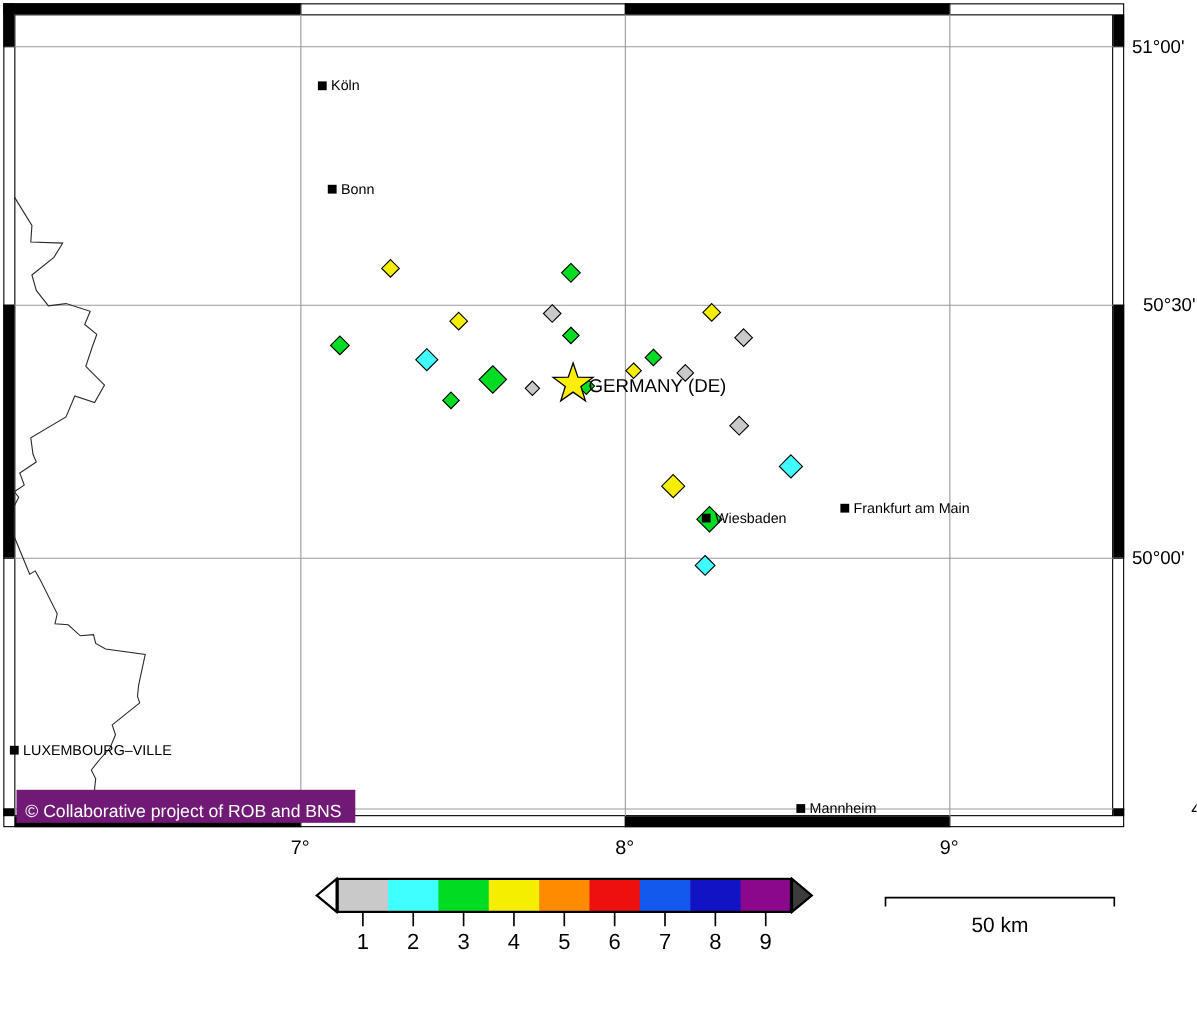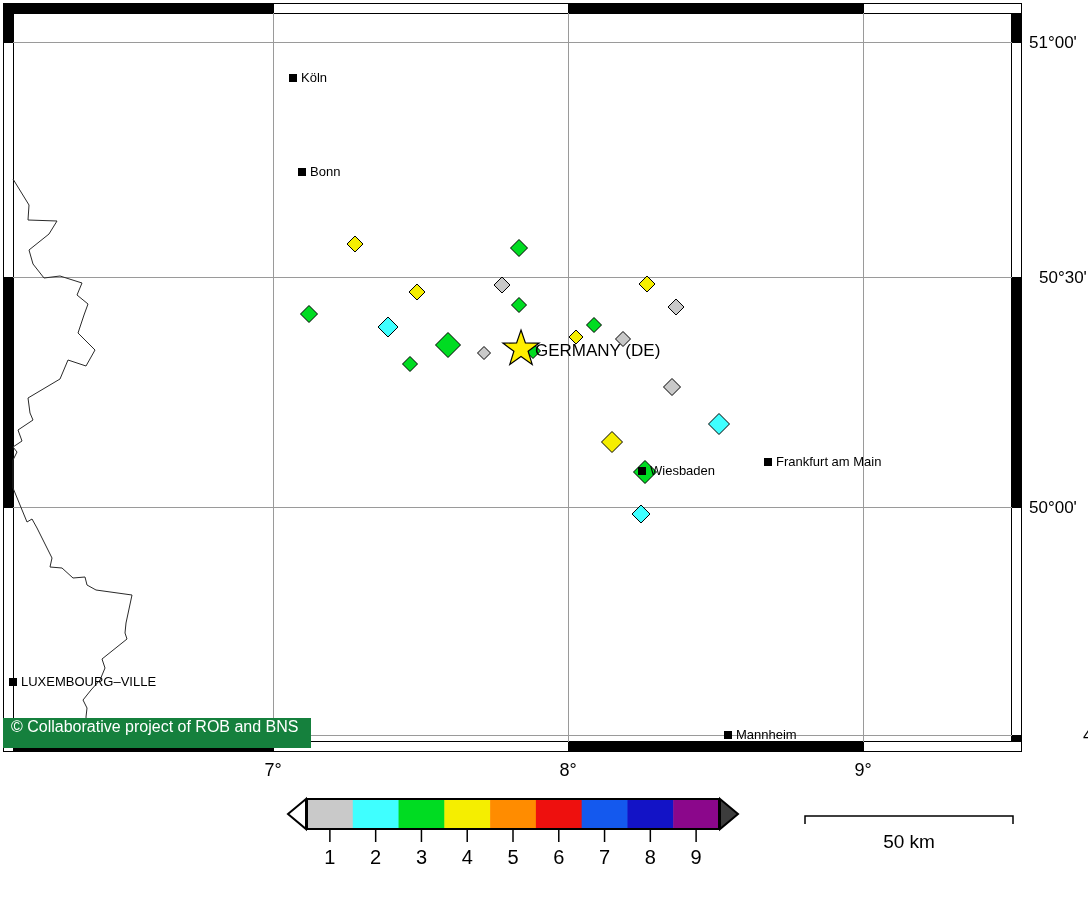--- a/index.html
+++ b/index.html
@@ -6,22 +6,22 @@
   #canvas{position:relative;width:1088px;height:922px;background:#fff;overflow:hidden;
           font-family:"Liberation Sans","DejaVu Sans",sans-serif;color:#000;}
   #map-svg{position:absolute;left:0;top:0;}
   .txt{position:absolute;white-space:nowrap;}
   .lat-label{font-size:17px;}
   .lon-label{font-size:18px;text-align:center;width:60px;}
   .city{display:flex;align-items:center;font-size:13px;height:13px;}
   .city .sq{width:8px;height:8px;background:#000;margin-right:4px;flex:none;}
   .cbnum{font-size:20px;text-align:center;width:30px;}
   #epicenter-label{font-size:17px;}
-  #copyright-bar{position:absolute;left:3px;top:718px;width:308px;height:30px;background:#15803d;
-                 color:#fff;font-size:16px;display:flex;align-items:flex-start;padding-left:8px;
+  #copyright-bar{position:absolute;left:15px;top:718px;width:308px;height:30px;background:#701a75;
+                 color:#fff;font-size:16px;display:flex;align-items:flex-end;padding-left:8px;
                  box-sizing:border-box;}
   #legend-title{position:absolute;left:0;top:893px;width:1088px;text-align:center;font-size:24px;}
   #scalebar-label{position:absolute;left:859px;top:831px;width:100px;text-align:center;font-size:19px;}
 </style>
 </head>
 <body>
 
 <div id="canvas">
   <svg id="map-svg" width="1088" height="922">
       <rect x="3.5" y="3.5" width="1018" height="748" fill="none" stroke="#000" stroke-width="1"></rect>

